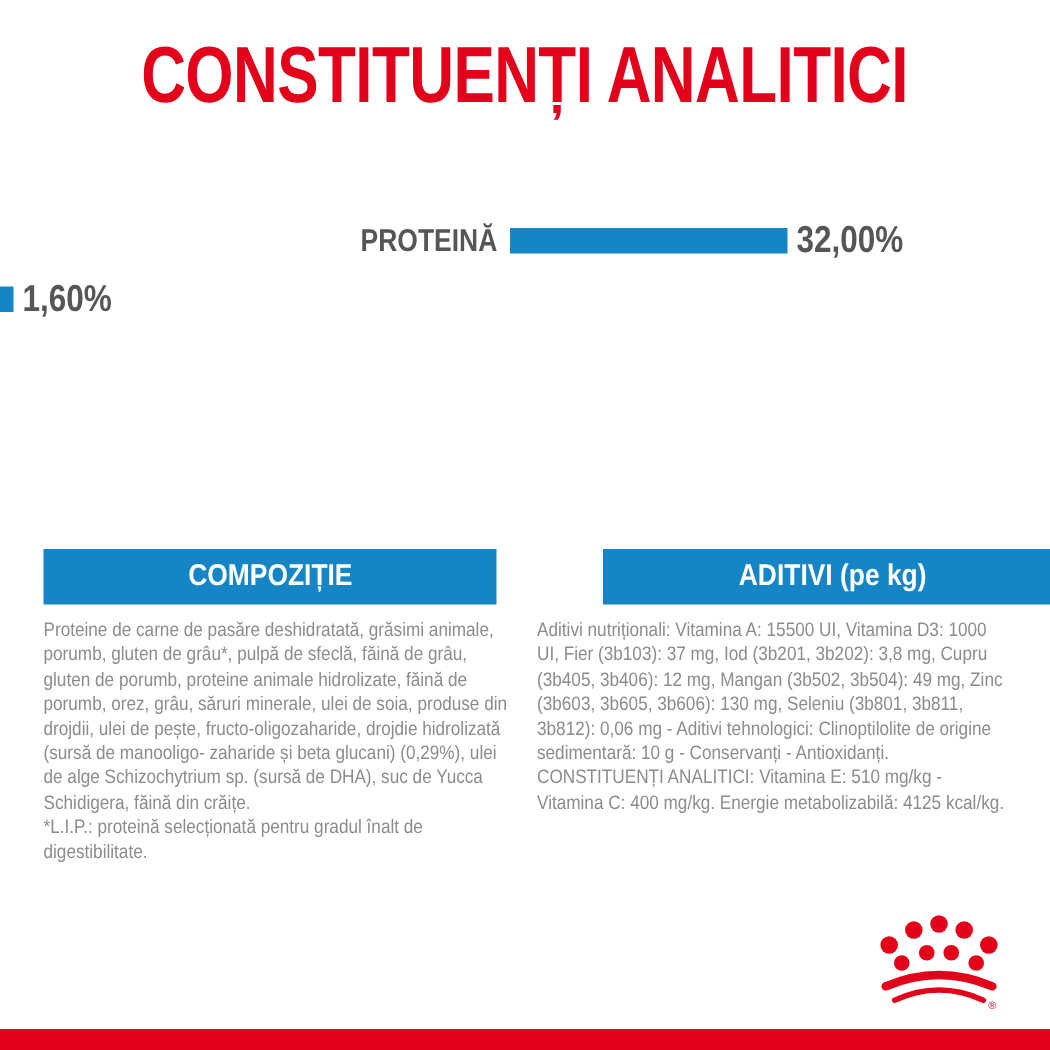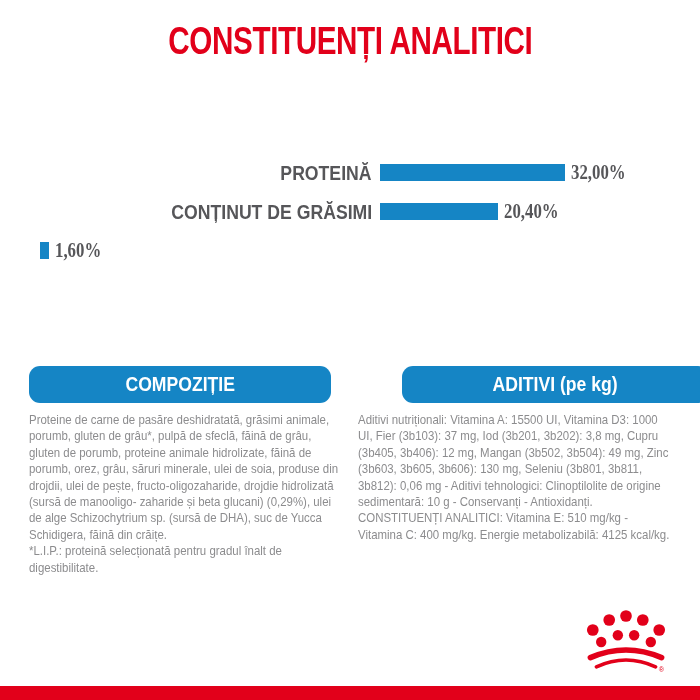--- a/index.html
+++ b/index.html
@@ -14,66 +14,64 @@
   }
 
   
   .title {
     position: absolute;
     top: 20px;
     left: 0;
     width: 700px;
     text-align: center;
     color: #e2001a;
-    font-size: 38px;
+    font-size: 53px;
     font-weight: bold;
     letter-spacing: -0.5px;
     white-space: nowrap;
   }
   .title > span { display: inline-block; transform: scaleX(0.78); transform-origin: 50% 50%; }
 
   
-  .chart { position: absolute; top: 164px; left: 0; width: 700px; padding-left: 40px; }
+  .chart { position: absolute; top: 152px; left: 0; width: 700px; }
   .crow { display: flex; align-items: center; height: 17px; margin-bottom: 22px; }
   .clabel {
     width: 340px;
     padding-right: 8px;
     text-align: right;
     color: #565659;
     font-size: 21px;
     font-weight: bold;
     white-space: nowrap;
     line-height: 17px;
   }
   .clabel > span { display: inline-block; transform: scaleX(0.84); transform-origin: 100% 50%; }
   .cbar { height: 17px; background: #1585c5; flex: 0 0 auto; }
   .cvalue {
     margin-left: 6px;
     color: #565659;
-    font-size: 20px;
+    font-size: 25px;
     font-weight: bold;
     white-space: nowrap;
     line-height: 17px;
-    font-family: Liberation Serif, serif;
   }
   .cvalue > span { display: inline-block; transform: scaleX(0.84); transform-origin: 0 50%; }
 
   
   .sec-header {
     position: absolute;
     top: 366px;
     height: 37px;
     background: #1585c5;
     color: #ffffff;
     font-size: 20px;
     font-weight: bold;
     text-align: center;
     line-height: 37px;
     white-space: nowrap;
-    border-radius: 11px;
   }
   .sec-header > span { display: inline-block; transform: scaleX(0.88); transform-origin: 50% 50%; }
   .hdr-left  { left: 29px;  width: 302px; }
   .hdr-right { left: 358px; width: 307px; margin-left: 44px; }
 
   
   .body-col {
     position: absolute;
     top: 412px;
     color: #8c8c8e;
@@ -106,25 +104,20 @@
     <span>CONSTITUENȚI ANALITICI</span>
   </div>
 
   <div class="chart">
     <div class="crow">
       <div class="clabel"><span>PROTEINĂ</span></div>
       <div class="cbar" style="width: 185px; background: rgb(21, 133, 197);"></div>
       <div class="cvalue"><span>32,00%</span></div>
     </div>
     <div class="crow">
-      <div class="clabel"><span>CONȚINUT DE GRĂSIMI</span></div>
-      <div class="cbar" style="width: 118px; background: rgb(21, 133, 197);"></div>
-      <div class="cvalue"><span>20,40%</span></div>
-    </div>
-    <div class="crow">
       <div class="cbar" style="width: 9px; background: rgb(21, 133, 197);"></div>
       <div class="cvalue"><span>1,60%</span></div>
     </div>
   </div>
 
   <div class="sec-header hdr-left">
     <span>COMPOZIȚIE</span>
   </div>
   <div class="sec-header hdr-right">
     <span>ADITIVI (pe kg)</span>

